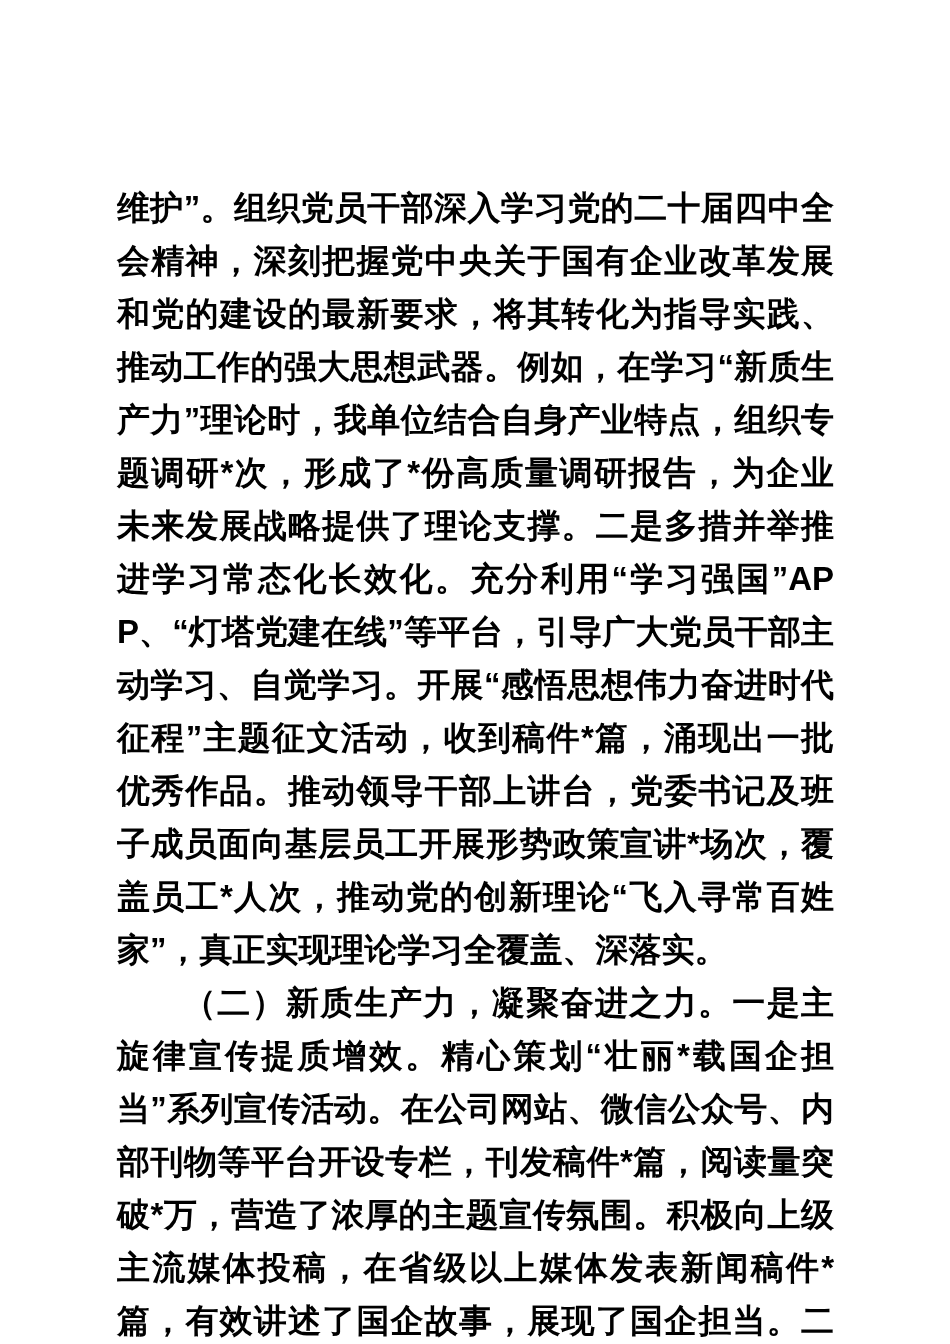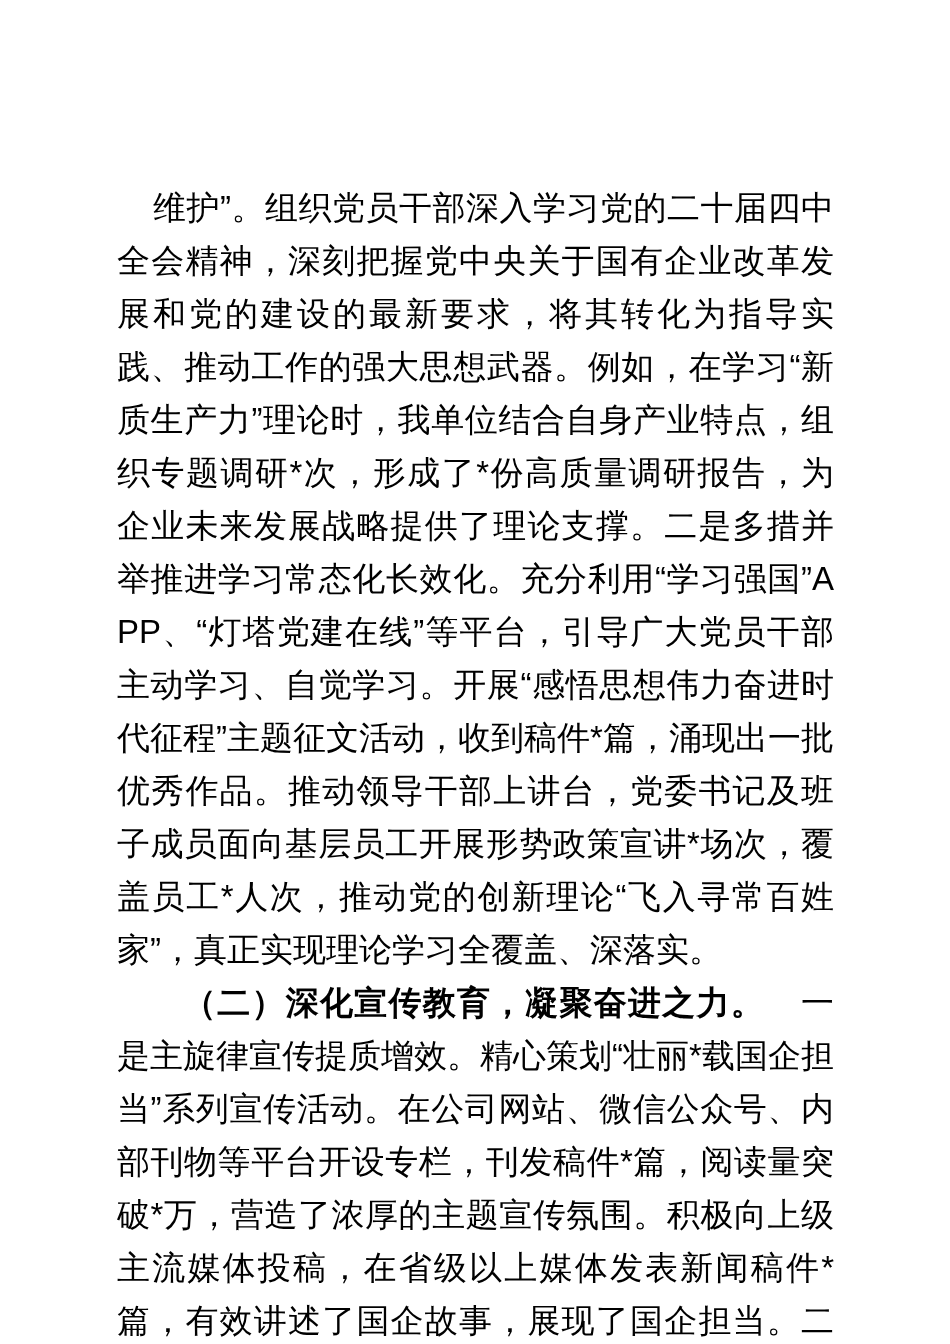--- a/index.html
+++ b/index.html
@@ -42,28 +42,27 @@
     margin-top: 0px;
   }
   .para-indent {
     text-indent: 66px;
   }
   .heading-run {
     font-weight: bold;
     letter-spacing: 0px;
   }
   .plain-run {
-    font-weight: normal;
-    margin-left: 36px;
+    font-weight: bold;
   }
 </style>
 </head>
 <body>
 
 <div class="page">
   <div class="doc-body">
 
     <p class="para"><span class="plain-run">维护”。组织党员干部深入学习党的二十届四中全会精神，深刻把握党中央关于国有企业改革发展和党的建设的最新要求，将其转化为指导实践、推动工作的强大思想武器。例如，在学习“新质生产力”理论时，我单位结合自身产业特点，组织专题调研*次，形成了*份高质量调研报告，为企业未来发展战略提供了理论支撑。二是多措并举推进学习常态化长效化。充分利用“学习强国”APP、“灯塔党建在线”等平台，引导广大党员干部主动学习、自觉学习。开展“感悟思想伟力奋进时代征程”主题征文活动，收到稿件*篇，涌现出一批优秀作品。推动领导干部上讲台，党委书记及班子成员面向基层员工开展形势政策宣讲*场次，覆盖员工*人次，推动党的创新理论“飞入寻常百姓家”，真正实现理论学习全覆盖、深落实。</span></p>
 
-    <p class="para para-indent"><span class="heading-run">（二）深化宣传教育，凝聚奋进之力。</span><span class="plain-run">一是主旋律宣传提质增效。精心策划“壮丽*载国企担当”系列宣传活动。在公司网站、微信公众号、内部刊物等平台开设专栏，刊发稿件*篇，阅读量突破*万，营造了浓厚的主题宣传氛围。积极向上级主流媒体投稿，在省级以上媒体发表新闻稿件*篇，有效讲述了国企故事，展现了国企担当。二是企业文化建设持续深化。深化企业文化理念体系建设，将*等核心理念融入日常管理和员工行为规范，引导全体员工自觉践行。开展“创优争先建功立业”主</span></p>
+    <p class="para para-indent"><span class="heading-run">（二）新质生产力，凝聚奋进之力。</span><span class="plain-run">一是主旋律宣传提质增效。精心策划“壮丽*载国企担当”系列宣传活动。在公司网站、微信公众号、内部刊物等平台开设专栏，刊发稿件*篇，阅读量突破*万，营造了浓厚的主题宣传氛围。积极向上级主流媒体投稿，在省级以上媒体发表新闻稿件*篇，有效讲述了国企故事，展现了国企担当。二是企业文化建设持续深化。深化企业文化理念体系建设，将*等核心理念融入日常管理和员工行为规范，引导全体员工自觉践行。开展“创优争先建功立业”主</span></p>
 
   </div>
 </div>
 
 </body></html>

